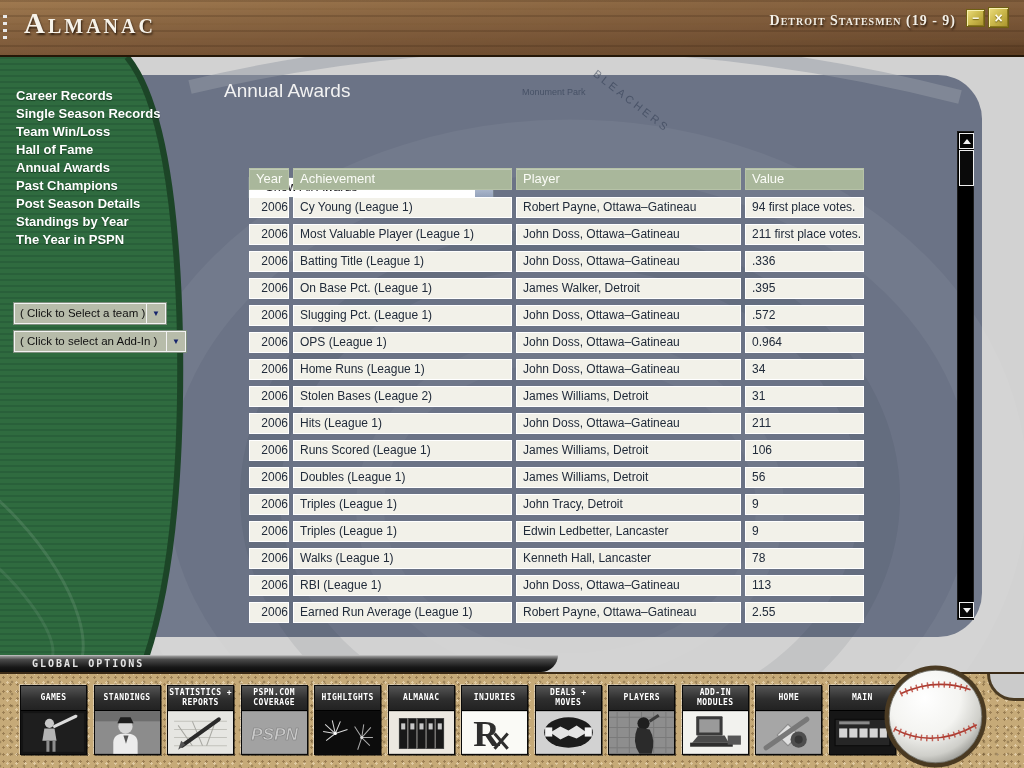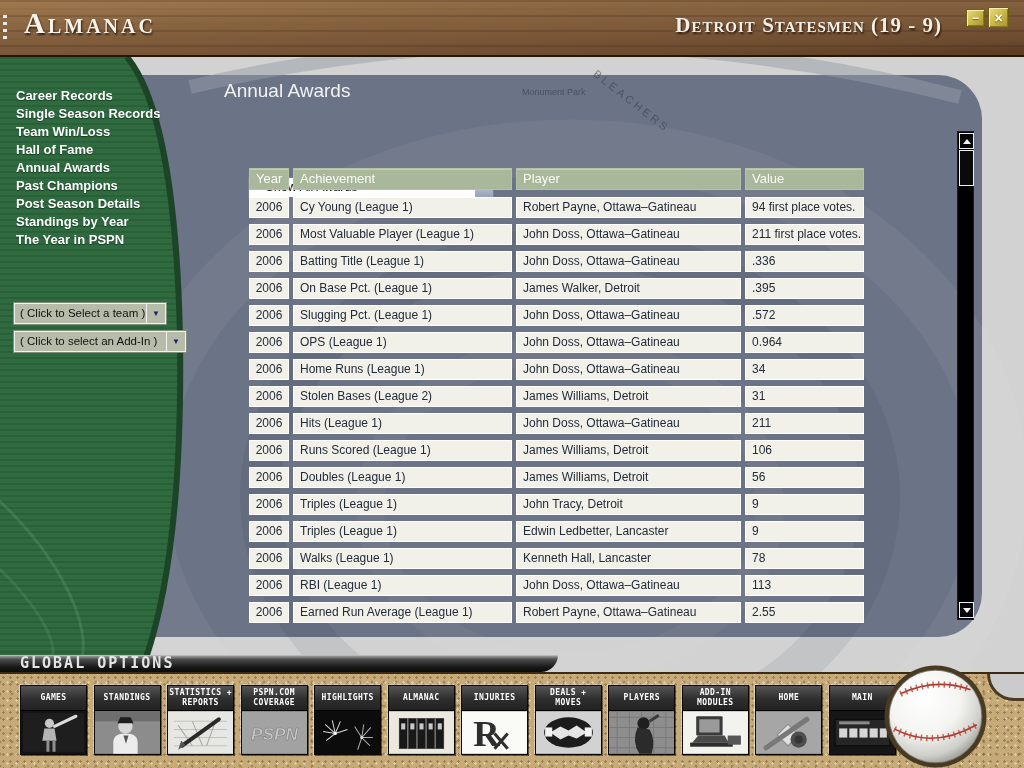--- a/index.html
+++ b/index.html
@@ -10,22 +10,22 @@
   #topbar{position:absolute;left:0;top:0;width:1024px;height:57px;z-index:8;
     background:
       repeating-linear-gradient(180deg,rgba(45,25,10,.18) 0 2px,rgba(0,0,0,0) 2px 8px,rgba(120,85,45,.15) 8px 10px,rgba(0,0,0,0) 10px 15px),
       linear-gradient(178deg,#a07a50 0%,#8a6642 30%,#7a5738 60%,#6a4a2e 85%,#56381f 100%);
     border-bottom:2px solid #241708;box-sizing:border-box;}
   #grip-dots{position:absolute;left:3px;top:15px;width:4px;height:26px;
     background:repeating-linear-gradient(180deg,#e9e9e9 0 3px,rgba(0,0,0,0) 3px 7px);}
   #app-title{position:absolute;left:24px;top:7px;font-family:"Liberation Serif",serif;
     font-variant:small-caps;font-weight:bold;font-size:29px;letter-spacing:3px;color:#f7f3ea;
     text-shadow:1px 2px 2px rgba(20,10,0,.75);}
-  #team-title{position:absolute;right:82px;top:13px;font-family:"Liberation Serif",serif;
-    font-variant:small-caps;font-weight:bold;font-size:21px;letter-spacing:1px;color:#f3efe6;
+  #team-title{position:absolute;right:68px;top:13px;font-family:"Liberation Serif",serif;
+    font-variant:small-caps;font-weight:bold;font-size:14px;letter-spacing:1px;color:#f3efe6;
     text-shadow:1px 2px 2px rgba(20,10,0,.75);}
   .winbtn{position:absolute;display:flex;align-items:center;justify-content:center;
     background:linear-gradient(135deg,#ecdd7e 0%,#cdbb4e 45%,#a8922c 100%);
     border:1px solid #6f5f12;box-shadow:inset 1px 1px 0 #f7efad,inset -1px -1px 0 #8a7620;
     color:#fffef2;font-weight:bold;cursor:pointer;box-sizing:border-box;
     text-shadow:0 1px 1px rgba(90,75,10,.8);}
   #btn-min{left:966px;top:9px;width:19px;height:18px;font-size:12px;}
   #btn-close{left:988px;top:7px;width:21px;height:21px;font-size:14px;}
 
   
@@ -54,21 +54,21 @@
   
   #awards-table{position:absolute;left:249px;top:168px;width:615px;}
   .tgrid{display:grid;grid-template-columns:40px 219px 225px 119px;column-gap:4px;}
   #thead{margin-bottom:7px;}
   #tbody{row-gap:6px;}
   .th{height:20px;line-height:20px;background:#a9b79b;border:1px solid #b6c2a7;
     box-shadow:inset 0 1px 0 rgba(255,255,255,.28);color:#fbfcf7;font-size:13px;padding-left:6px;
     overflow:hidden;white-space:nowrap;}
   .td{height:19px;line-height:19px;background:#f2f1e9;border:1px solid #fff;color:#212b3a;
     font-size:12px;padding-left:6px;overflow:hidden;white-space:nowrap;}
-  .td.c0{text-align:center;padding-left:0;}
+  .td.c0{text-align:right;padding-left:0;}
 
   
   #scrollbar{position:absolute;left:957px;top:131px;width:17px;height:489px;background:#000;
     border:1px solid #1c1c1c;box-sizing:border-box;}
   .sb-btn{position:absolute;left:1px;width:13px;height:14px;background:#060606;border:1px solid #efefef;
     display:flex;align-items:center;justify-content:center;cursor:pointer;}
   #sb-up{top:1px;} #sb-down{bottom:1px;}
   .tri-up{width:0;height:0;border-left:4px solid transparent;border-right:4px solid transparent;
     border-bottom:5px solid #f2f2f2;}
   .tri-down{width:0;height:0;border-left:4px solid transparent;border-right:4px solid transparent;
@@ -87,22 +87,22 @@
   .sdd .dd-val{flex:1;font-size:11.5px;color:#101010;line-height:19px;padding-left:5px;
     white-space:nowrap;overflow:hidden;}
   .sdd .dd-btn{width:18px;background:linear-gradient(180deg,#aac1f1 0%,#5b7bd6 70%,#46448,#4a67c4 100%);
     border-left:1px solid #f2f2f2;display:flex;align-items:center;justify-content:center;}
   .sdd .chev{font-size:8px;color:#16246c;}
 
   
   #global-bar{position:absolute;left:0;top:655px;width:558px;height:17px;z-index:6;cursor:pointer;
     background:linear-gradient(180deg,#9a9a9a 0%,#4a4a4a 22%,#181818 70%,#0c0c0c 100%);
     border-top:1px solid #b8b8b8;border-radius:0 0 20px 0;box-sizing:border-box;}
-  #global-bar span{display:block;margin-left:20px;font-family:"DejaVu Sans Mono",monospace;
-    font-size:15px;font-weight:bold;letter-spacing:2px;color:#e4e4e4;line-height:15px;}
+  #global-bar span{display:block;margin-left:32px;font-family:"DejaVu Sans Mono",monospace;
+    font-size:10px;font-weight:bold;letter-spacing:2px;color:#e4e4e4;line-height:15px;}
 
   
   #footer{position:absolute;left:0;top:672px;width:1024px;height:96px;z-index:5;
     background-color:#c6aa78;
     background-image:
       radial-gradient(rgba(84,58,26,.38) 1px,rgba(0,0,0,0) 1.4px),
       radial-gradient(rgba(255,242,214,.45) 1px,rgba(0,0,0,0) 1.3px),
       radial-gradient(rgba(62,42,16,.28) 1.2px,rgba(0,0,0,0) 1.7px);
     background-size:7px 7px,9px 9px,12px 12px;background-position:0 0,3px 4px,6px 2px;
     border-top:2px solid #3a2a16;box-sizing:border-box;}

